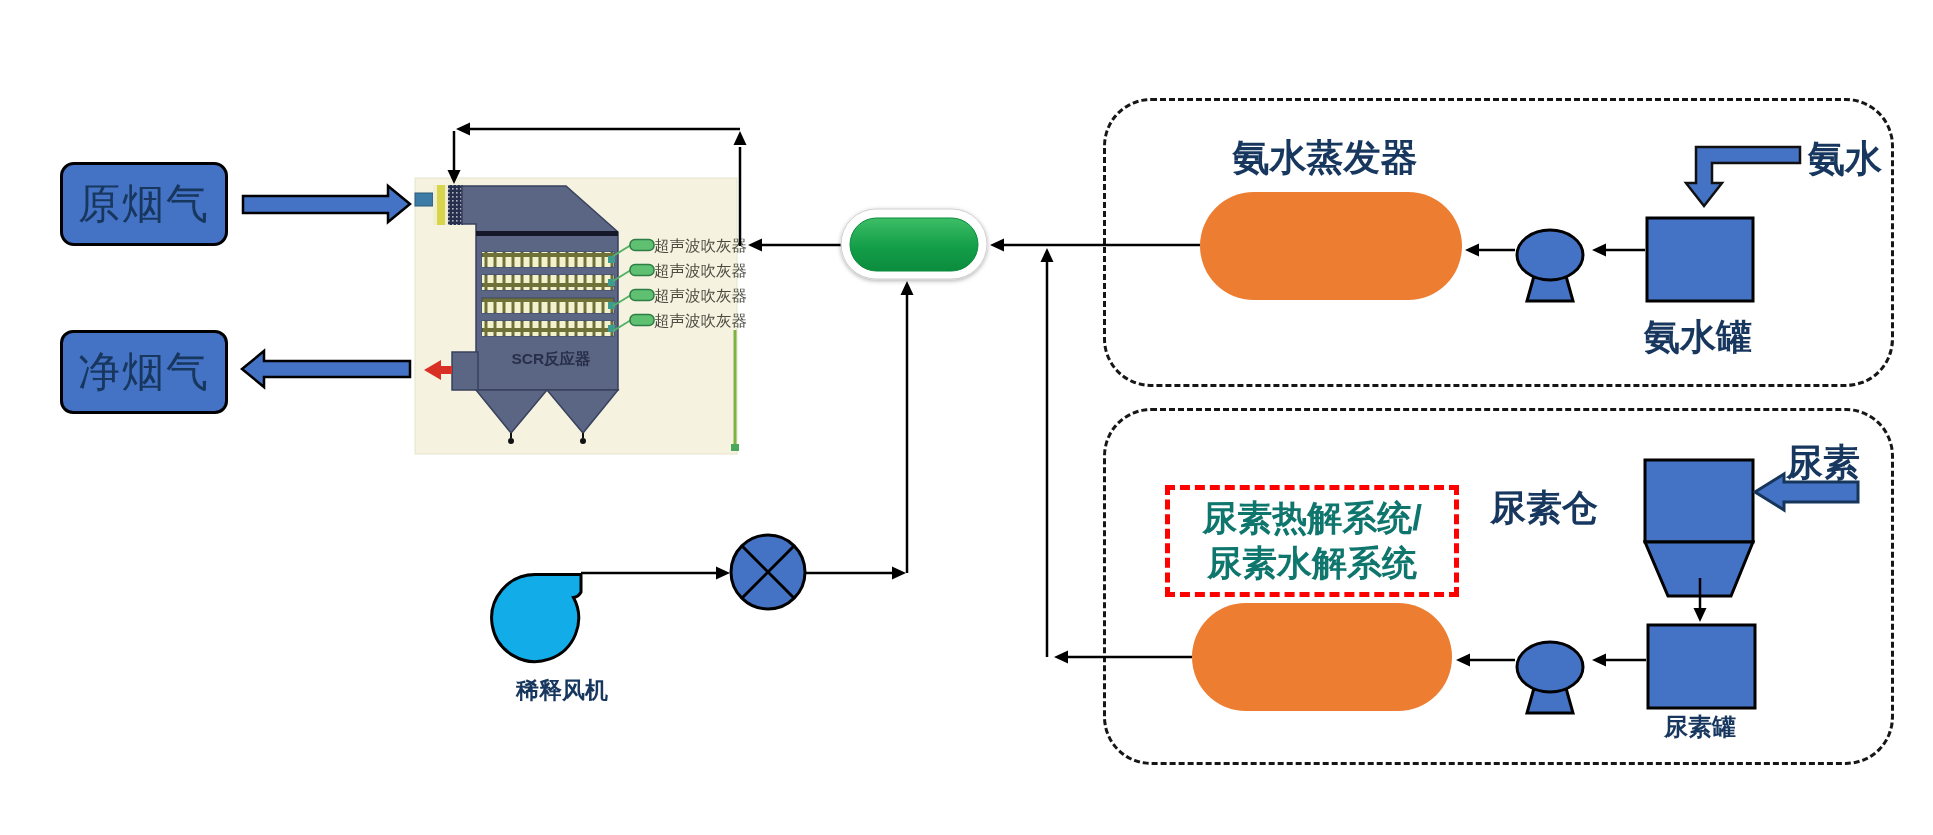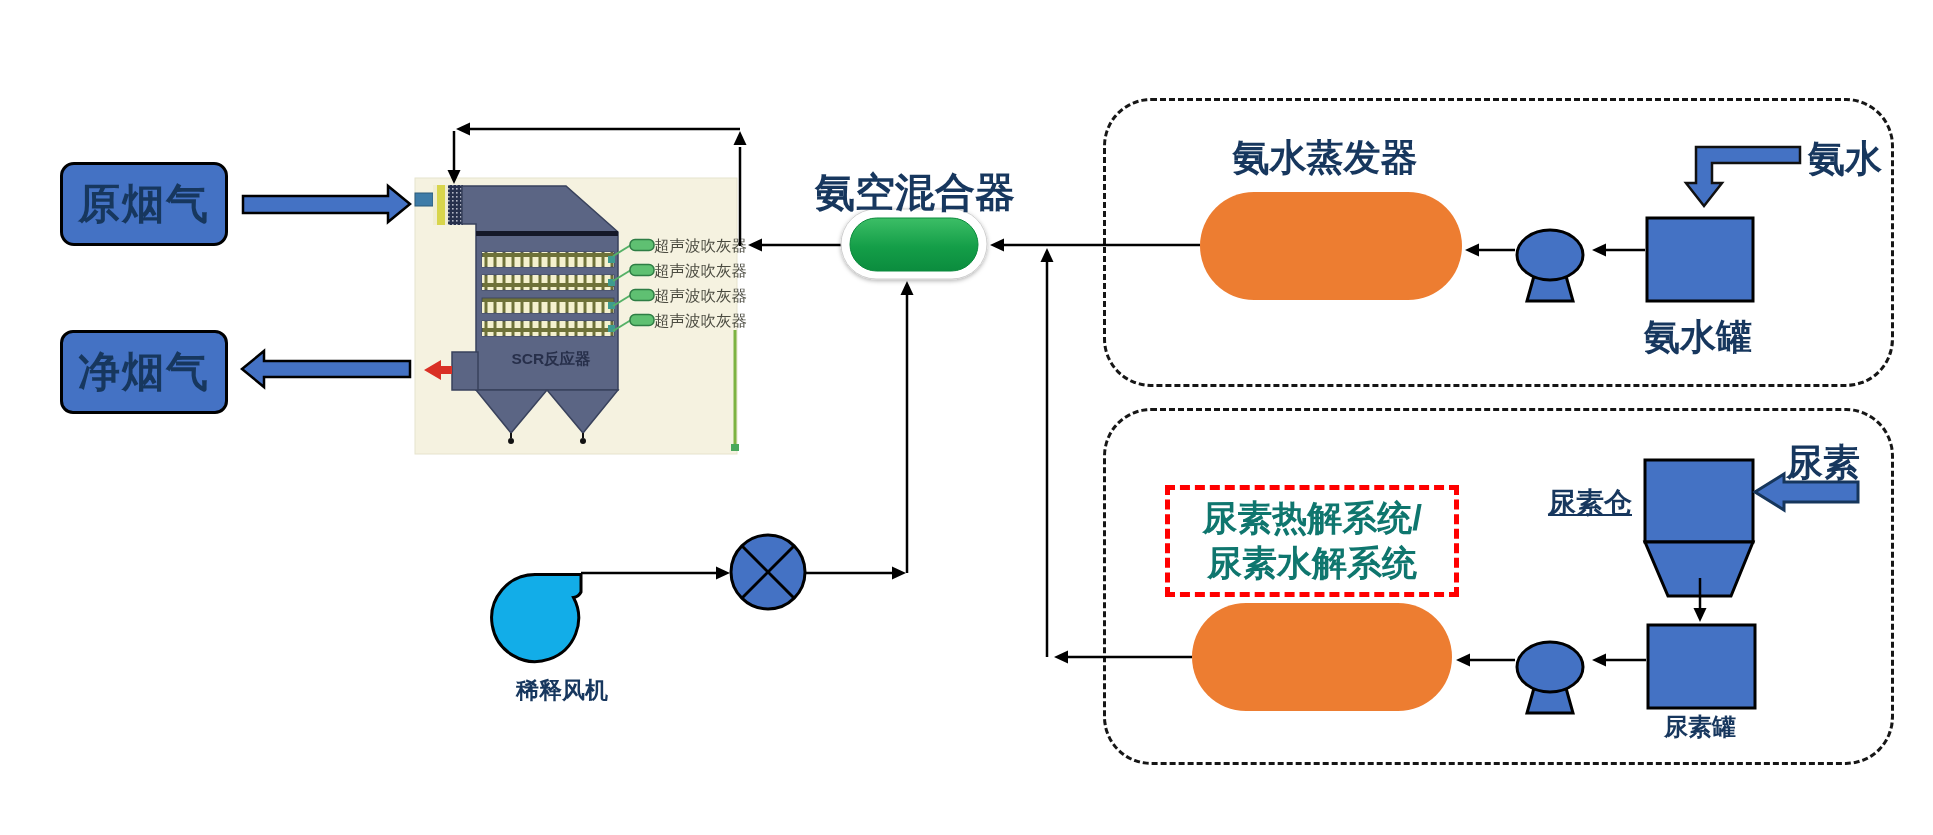--- a/index.html
+++ b/index.html
@@ -6,21 +6,21 @@
   .canvas{
     position:relative;width:1933px;height:835px;background:#ffffff;overflow:hidden;
     font-family:"Liberation Sans","DejaVu Sans",sans-serif;
   }
   .abs{position:absolute;}
   .lbl{position:absolute;color:#17375E;font-weight:600;text-align:center;white-space:nowrap;}
   .gasbox{
     position:absolute;left:0;top:0;width:162px;height:78px;
     background:#4472C4;border:3.5px solid #000;border-radius:14px;
     display:flex;align-items:center;justify-content:center;
-    color:#17375E;font-size:42px;font-weight:700;letter-spacing:2px;
+    color:#17375E;font-size:42px;font-weight:400;letter-spacing:2px;
   }
   .sysbox{
     position:absolute;border:3px dashed #161616;border-radius:48px;background:transparent;
   }
   .redbox{
     position:absolute;left:1165px;top:485px;width:294px;height:112px;
     border:5px dashed #FF0000;box-sizing:border-box;
     display:flex;flex-direction:column;align-items:center;justify-content:center;
     color:#0f766e;font-size:35px;font-weight:600;line-height:1.28;white-space:nowrap;
   }
@@ -193,32 +193,31 @@
     </g>
   </svg>
 
   <div class="gasbox" style="left:60px;top:162px;">
     <span>原烟气</span>
   </div>
   <div class="gasbox" style="left:60px;top:330px;border-radius:13px;">
     <span>净烟气</span>
   </div>
 
-  <div class="lbl" style="left:765px;top:165px;width:300px;font-size:40px;">氨空混合器</div>
 
   <div class="lbl" style="left:432px;top:675px;width:260px;font-size:23px;">稀释风机</div>
 
 
   <div class="lbl" style="left:1160px;top:133px;width:330px;font-size:37px;">氨水蒸发器</div>
 
   <div class="lbl" style="left:1785px;top:134px;width:120px;font-size:37px;text-align:center;">氨水</div>
 
   <div class="lbl" style="left:1578px;top:313px;width:240px;font-size:36px;">氨水罐</div>
 
-  <div class="lbl" style="left:1490px;top:484px;width:142px;font-size:28px;text-align:right;text-decoration:underline;">尿素仓</div>
+  <div class="lbl" style="left:1490px;top:484px;width:142px;font-size:36px;text-align:left;">尿素仓</div>
 
   <div class="lbl" style="left:1753px;top:438px;width:140px;font-size:37px;">尿素</div>
 
   <div class="lbl" style="left:1580px;top:711px;width:240px;font-size:24px;">尿素罐</div>
 
   <div class="redbox">
     <span>尿素热解系统/</span>
     <span>尿素水解系统</span>
   </div>
 

